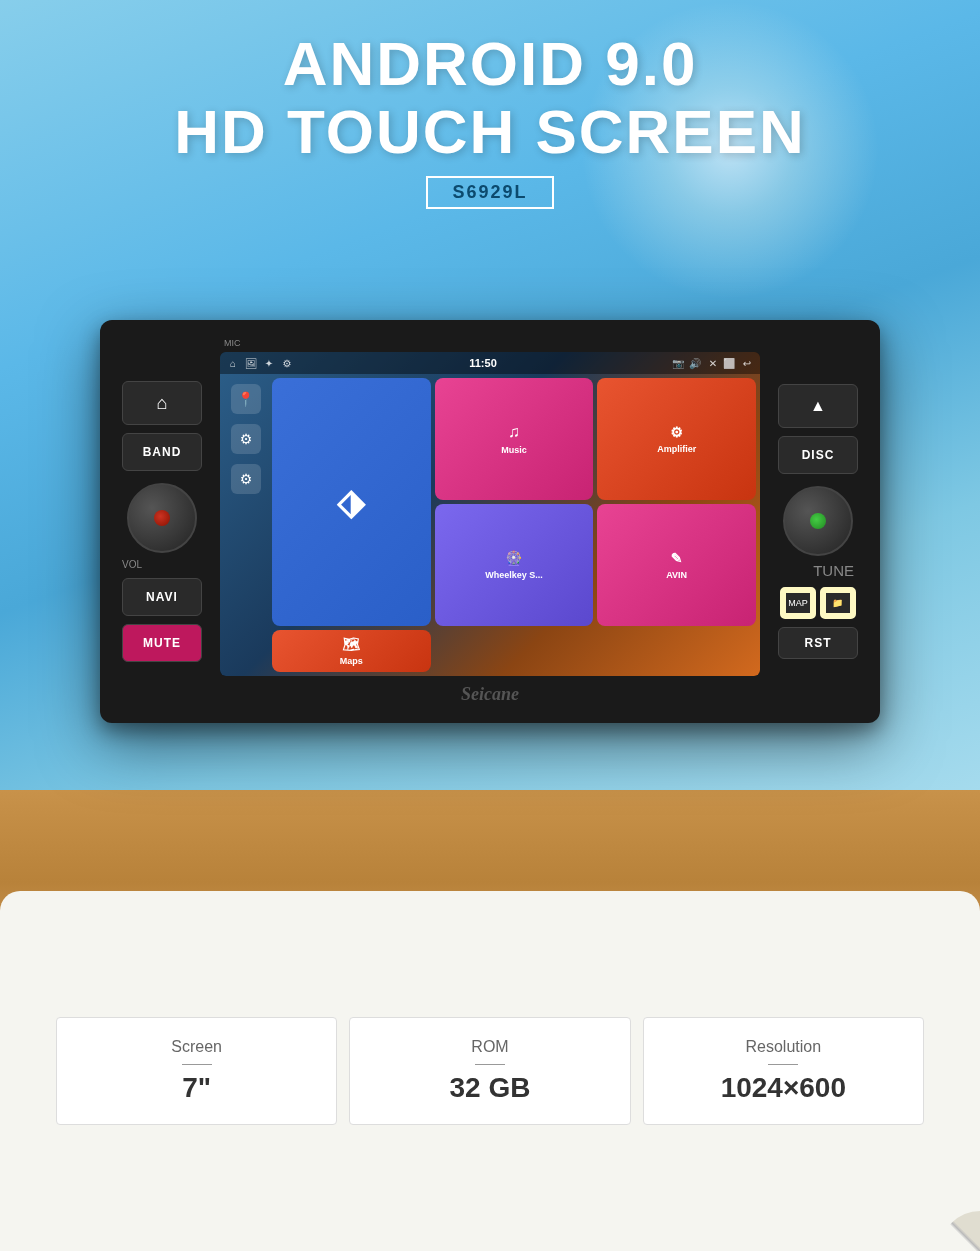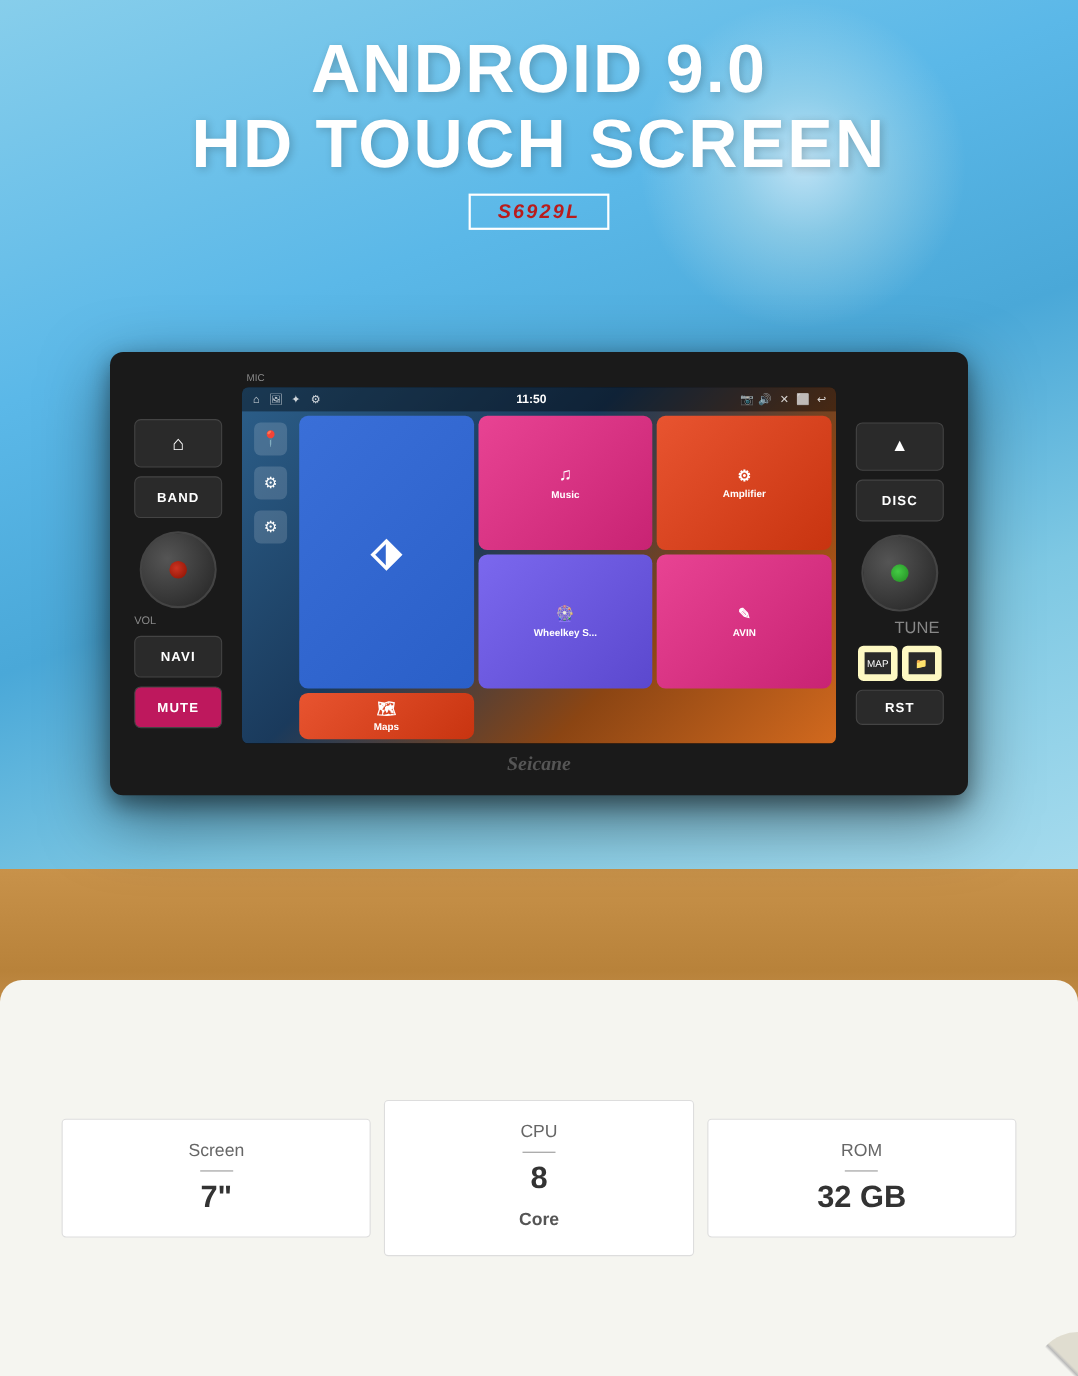--- a/index.html
+++ b/index.html
@@ -59,27 +59,26 @@
       font-weight: 900;
       color: white;
       text-shadow: 2px 2px 8px rgba(0,0,0,0.2);
       letter-spacing: 2px;
       line-height: 1.1;
     }
 
     .model-badge {
       display: inline-block;
       border: 2px solid white;
-      color: #b91c1c;
+      color: #0c4a6e;
       padding: 4px 24px;
       font-size: 18px;
       font-weight: 600;
       letter-spacing: 2px;
       margin-top: 10px;
-      font-style: italic;
     }
 
     
     .device-container {
       position: absolute;
       top: 320px;
       left: 50%;
       transform: translateX(-50%);
       width: 780px;
       z-index: 20;
@@ -538,28 +537,28 @@
 
 <div class="specs-section">
   <div class="specs-content">
 
   <div class="spec-item">
       <div class="spec-label">Screen</div>
       <div class="spec-divider"></div>
       <div class="spec-value">7"</div>
     </div>
       <div class="spec-item">
-      <div class="spec-label">CPU</div>
-      <div class="spec-divider"></div>
-      <div class="spec-value">8<br><span class="spec-unit">Core</span></div>
-    </div>
-      <div class="spec-item">
       <div class="spec-label">ROM</div>
       <div class="spec-divider"></div>
       <div class="spec-value">32 GB</div>
+    </div>
+      <div class="spec-item">
+      <div class="spec-label">Resolution</div>
+      <div class="spec-divider"></div>
+      <div class="spec-value">1024×600</div>
     </div>
     </div>
 </div>
 
 <div class="header-section">
   <div class="android-title">ANDROID 9.0</div>
   <div class="hd-title">HD TOUCH SCREEN</div>
   <div class="model-badge">S6929L</div>
 </div>
 

